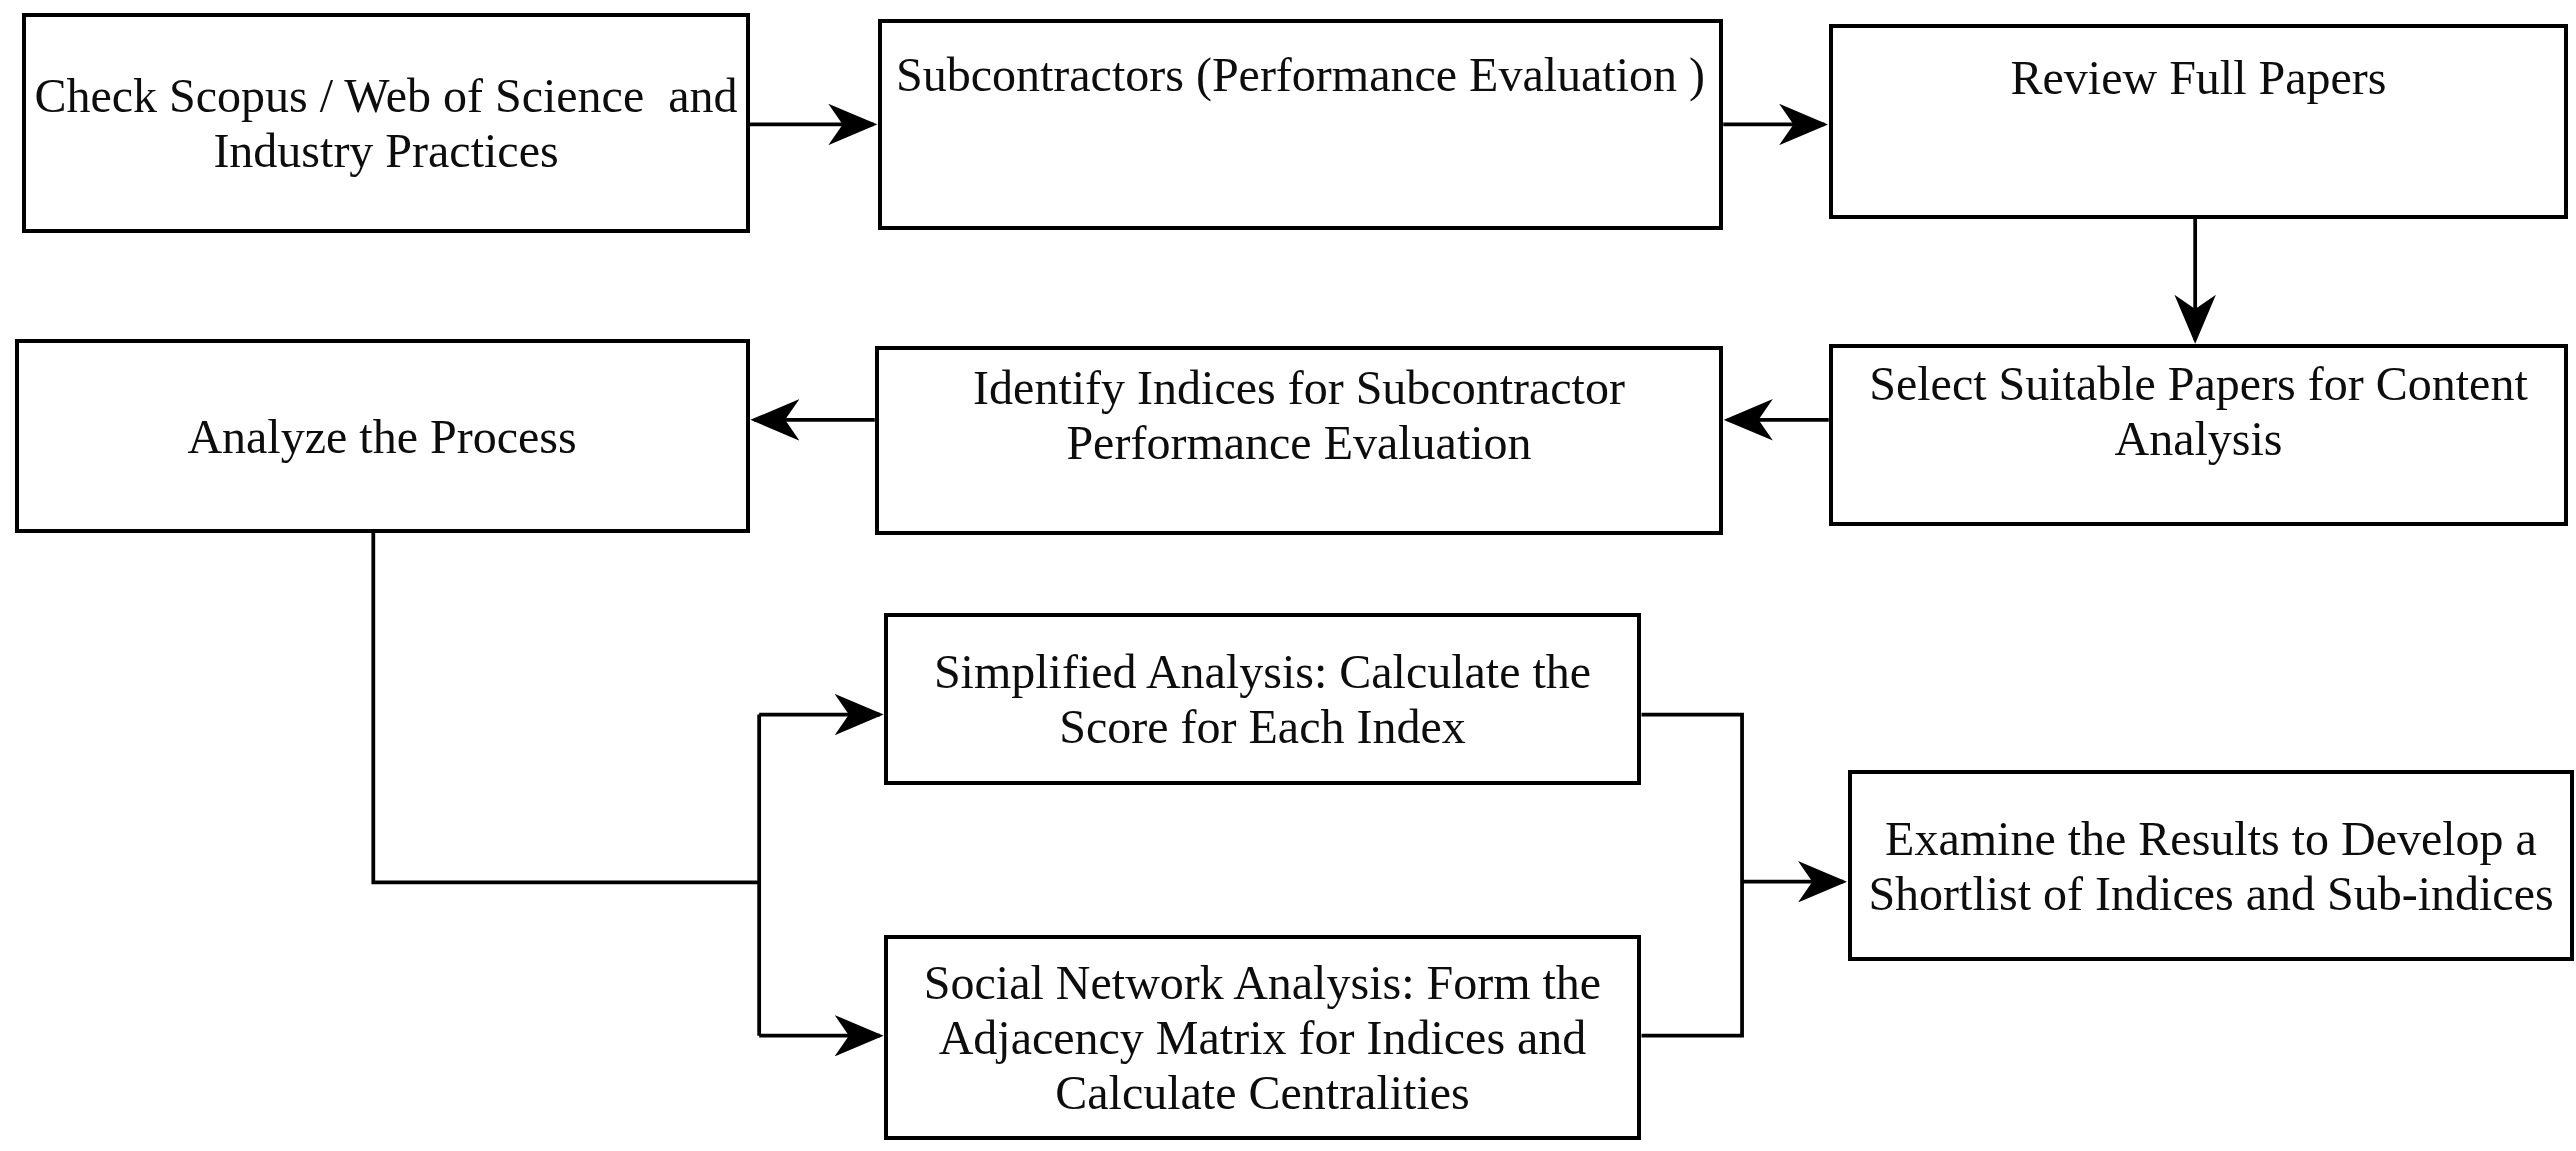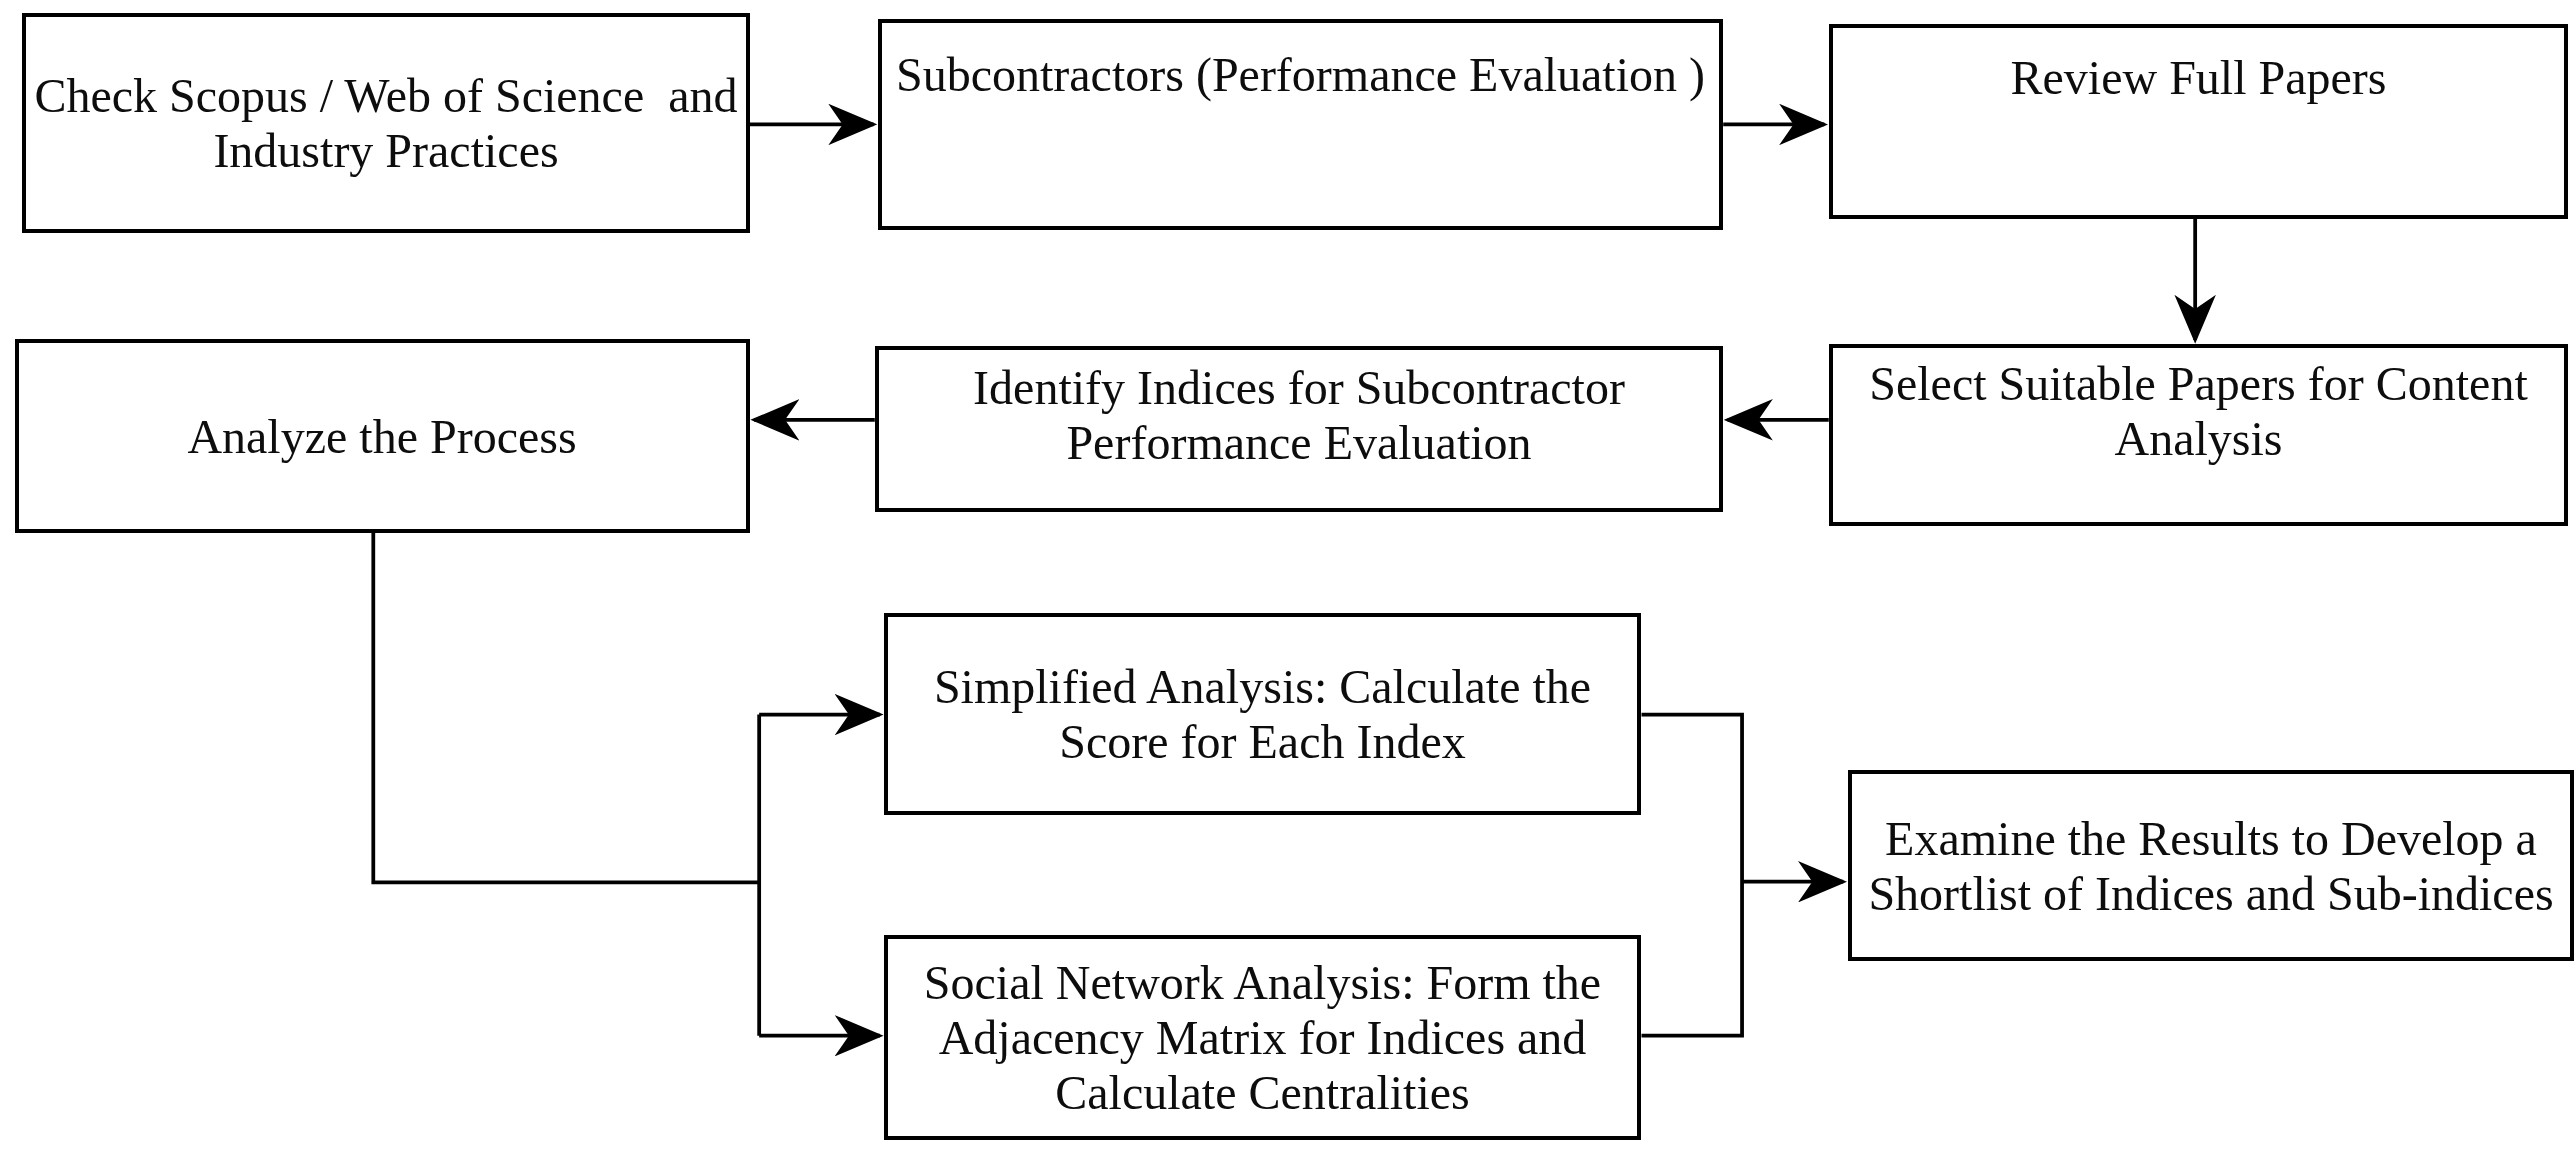--- a/index.html
+++ b/index.html
@@ -78,31 +78,31 @@
   </div>
 
   <div class="box v-top" style="left:1829px; top:24px; width:739px; height:195px; padding-top:22px;">
     <div class="ln">Review Full Papers</div>
   </div>
 
   <div class="box v-center" style="left:14.5px; top:339px; width:735px; height:194px;">
     <div class="ln">Analyze the Process</div>
   </div>
 
-  <div class="box v-top" style="left:875px; top:346px; width:848px; height:166px; padding-top:10px;">
+  <div class="box v-top" style="left:875px; top:346px; width:848px; height:189px; padding-top:10px;">
     <div class="ln">Identify Indices for Subcontractor</div>
     <div class="ln">Performance Evaluation</div>
   </div>
 
   <div class="box v-top" style="left:1829px; top:344px; width:739px; height:182px; padding-top:8px;">
     <div class="ln">Select Suitable Papers for Content</div>
     <div class="ln">Analysis</div>
   </div>
 
-  <div class="box v-center" style="left:884px; top:613px; width:757px; height:202px;">
+  <div class="box v-center" style="left:884px; top:613px; width:757px; height:172px;">
     <div class="ln">Simplified Analysis: Calculate the</div>
     <div class="ln">Score for Each Index</div>
   </div>
 
   <div class="box v-center" style="left:884px; top:935px; width:757px; height:205px;">
     <div class="ln">Social Network Analysis: Form the</div>
     <div class="ln">Adjacency Matrix for Indices and</div>
     <div class="ln">Calculate Centralities</div>
   </div>
 

